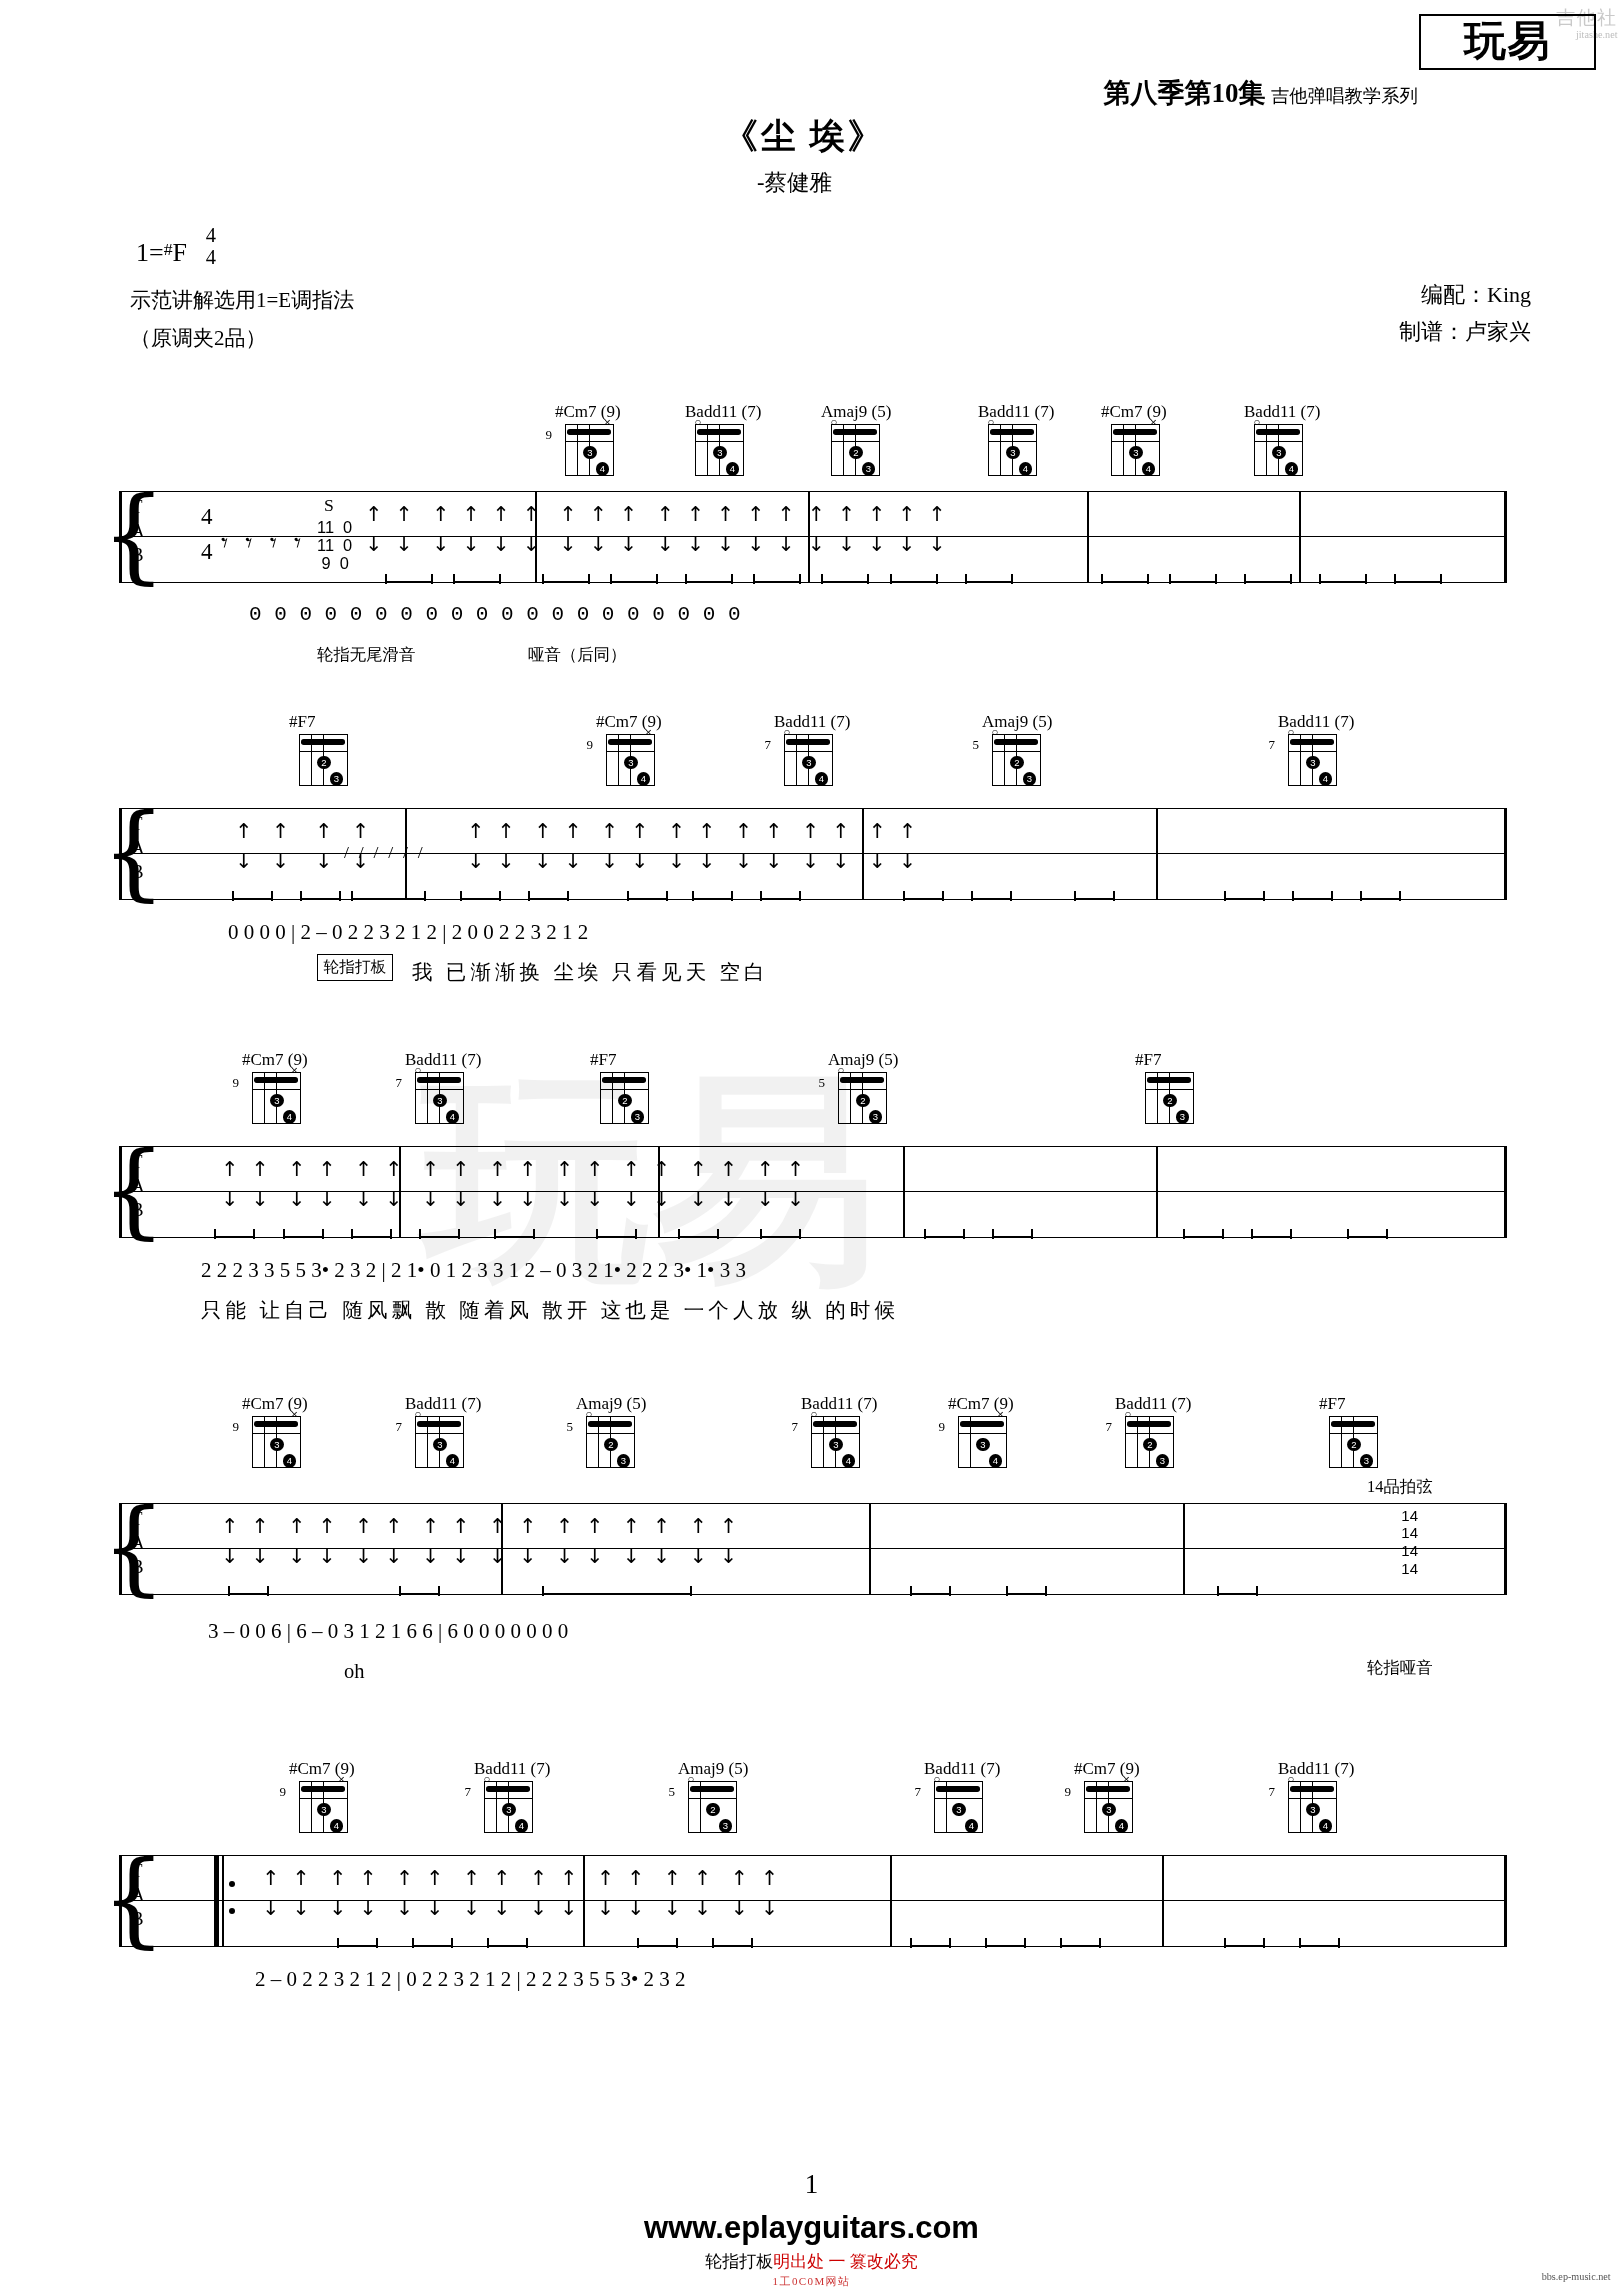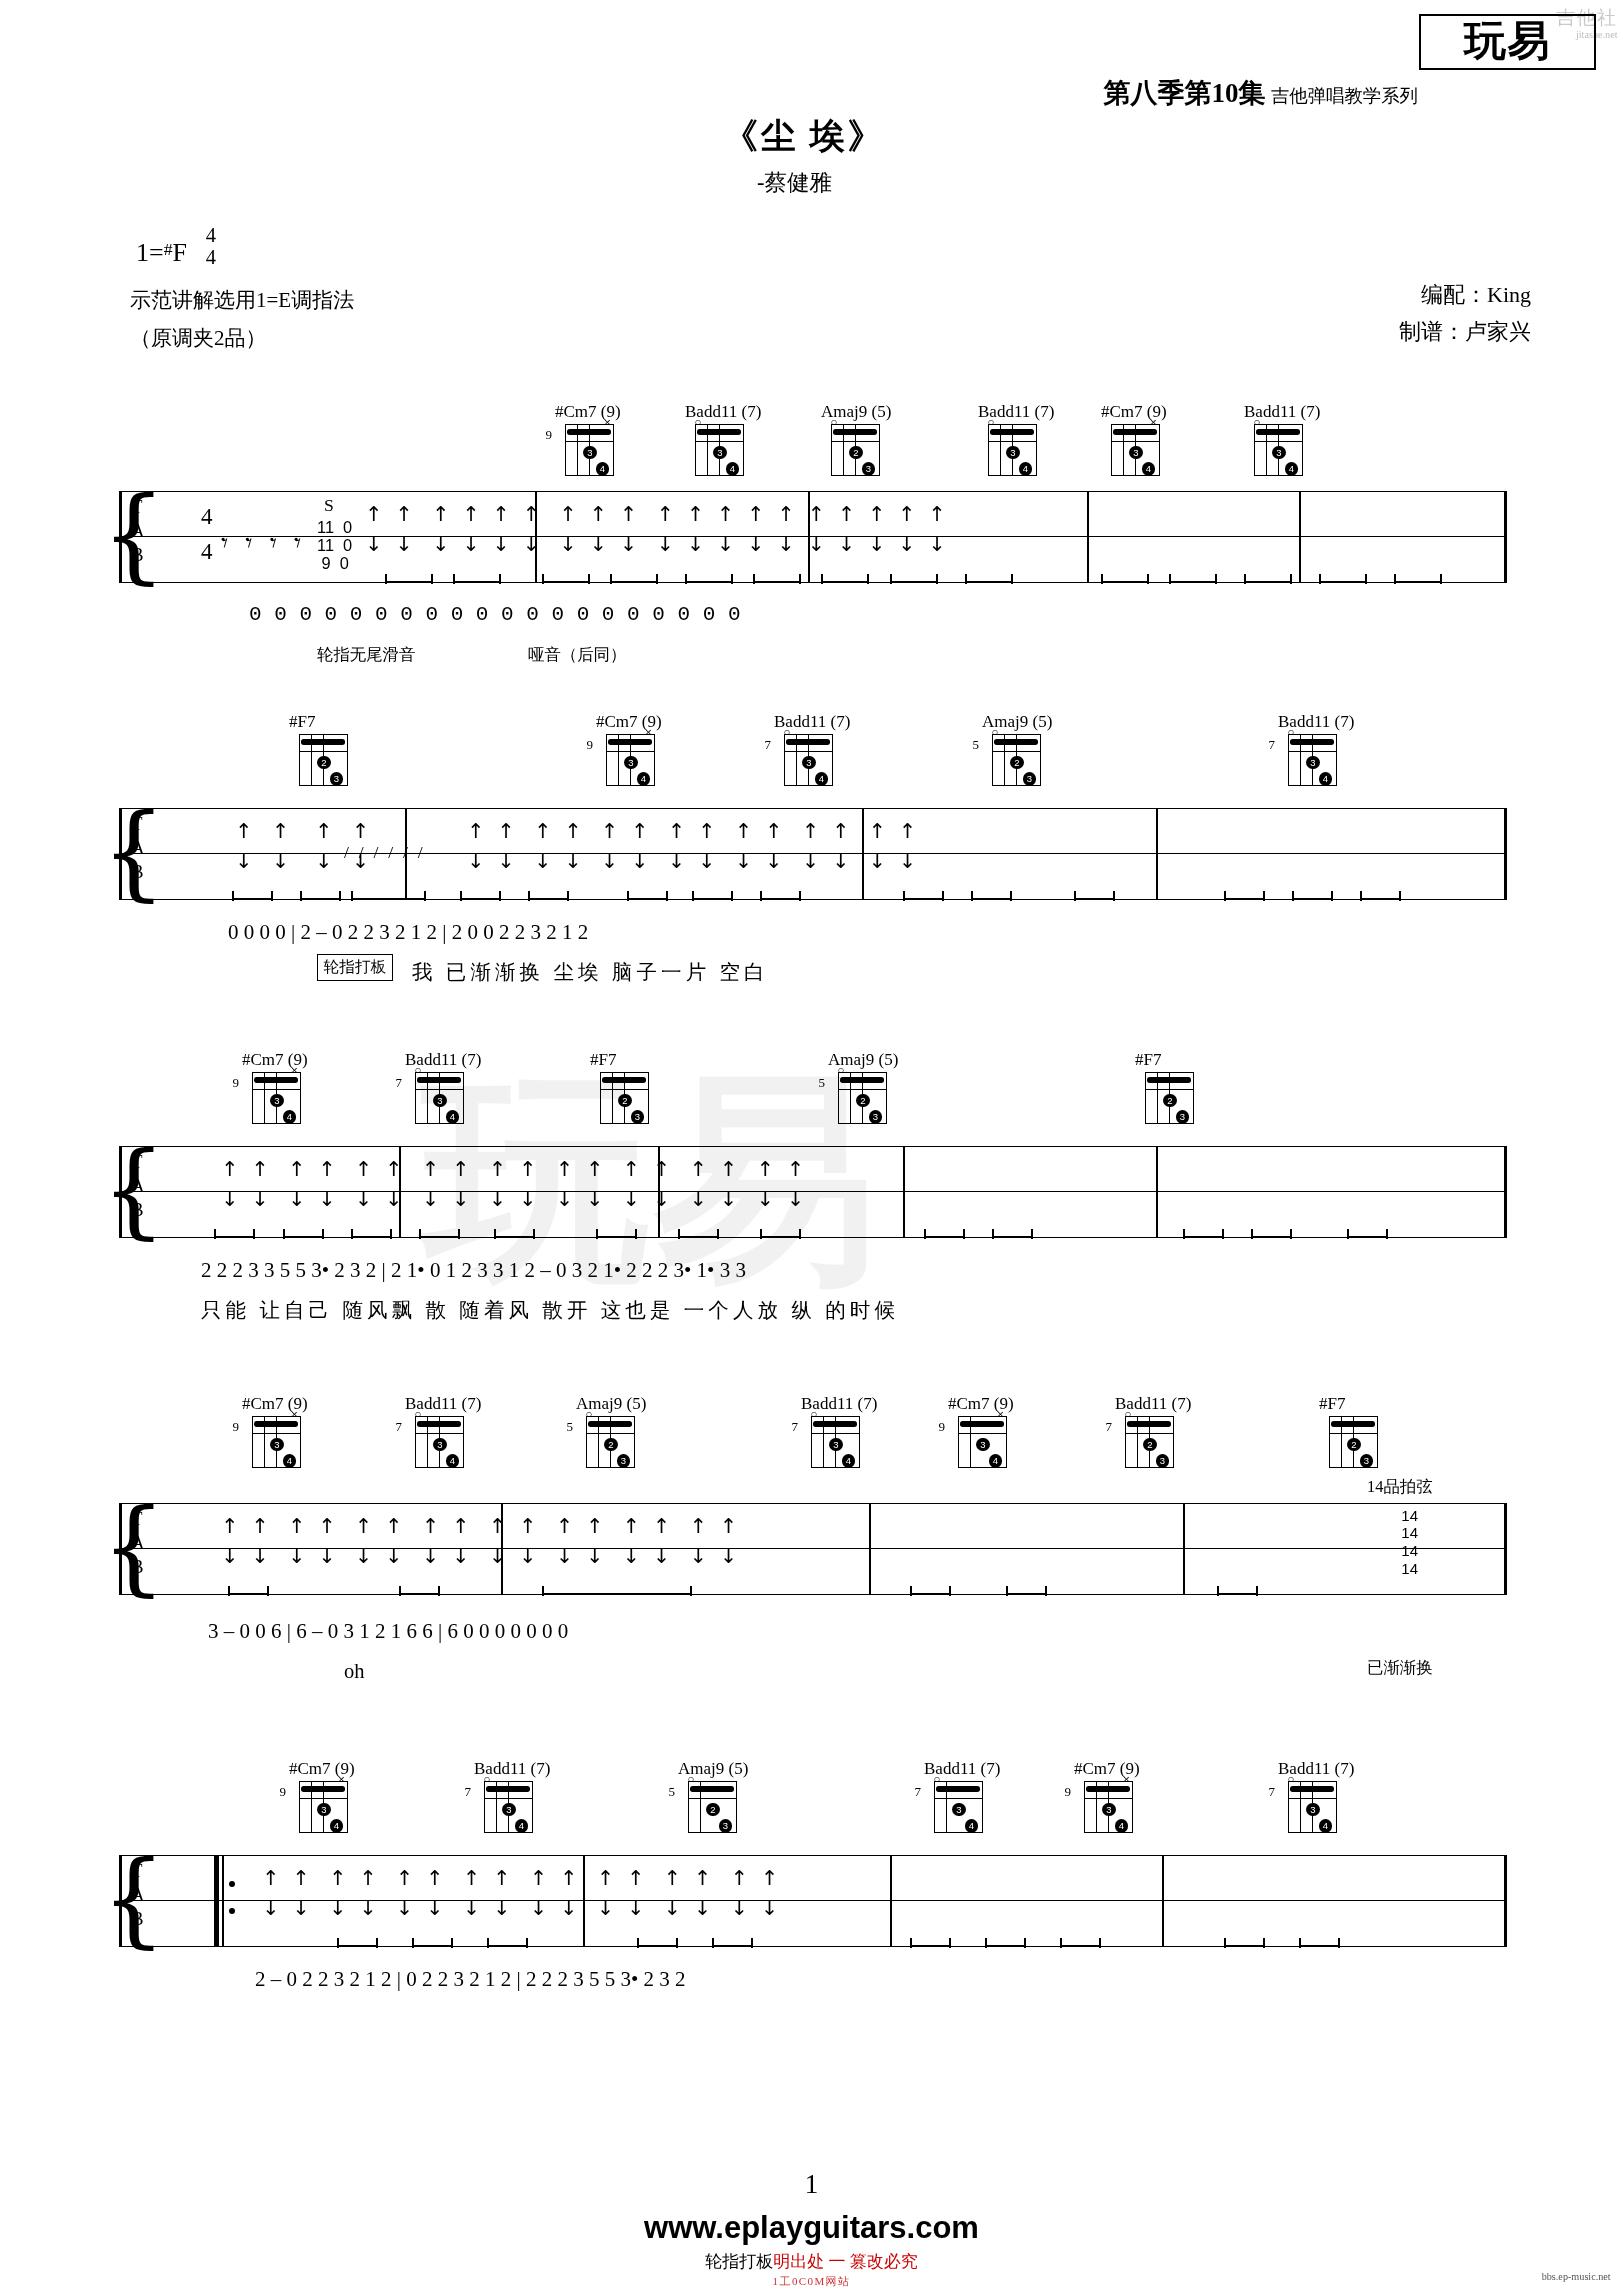--- a/index.html
+++ b/index.html
@@ -688,21 +688,21 @@
           <span class="r"></span>
         </div>
       <div class="beam" style="left:1241px; width:41px;">
           <span class="l"></span>
           <span class="r"></span>
         </div>
     </div>
 
     <div class="numrow" style="left:109px; top:201px;">0   0    0    0   | 2   –   0 2 2 3  2   1 2 | 2     0    0 2 2 3  2  1 2</div>
     <div class="annot-box" style="left:198px; top:235px;">轮指打板</div>
-    <div class="lyricrow" style="left:293px; top:239px; letter-spacing:4.1px;">我                已渐渐换 尘埃                  脑子一片 空白</div>
+    <div class="lyricrow" style="left:293px; top:239px; letter-spacing:4.1px;">我                已渐渐换 尘埃                  只看见天 空白</div>
   </div>
 
   <div class="system" style="top:1057px;">
     <div class="chord" style="left:123px; top:-6.8px;">
       <div class="cname">#Cm7 (9)</div>
       <div style="position:relative;">
         <div class="fretnum" style="top:2.7px;">9</div>
         <span class="openmark" style="left:49px; top:-9.5px;">×</span>
         <div class="grid">
           <div class="bar" style="left:1.4px; right:1.4px; top:4.1px;"></div>
@@ -958,21 +958,21 @@
           <span class="r"></span>
         </div>
       <div class="beam" style="left:1098px; width:41px;">
           <span class="l"></span>
           <span class="r"></span>
         </div>
     </div>
 
     <div class="numrow" style="left:89px; top:218px;">3   –   0   0 6 | 6  –  0 3 1 2 1 6 6 | 6  0  0  0   0   0  0  0</div>
     <div class="lyricrow" style="left:225px; top:259px;">oh</div>
-    <div class="annot" style="left:1248px; top:256px;">已渐渐换</div>
+    <div class="annot" style="left:1248px; top:256px;">轮指哑音</div>
   </div>
 
   <div class="system" style="top:1766px;">
     <div class="chord" style="left:170px; top:-6.8px;">
       <div class="cname">#Cm7 (9)</div>
       <div style="position:relative;">
         <div class="fretnum" style="top:2.7px;">9</div>
         <span class="openmark" style="left:49px; top:-9.5px;">×</span>
         <div class="grid">
           <div class="bar" style="left:1.4px; right:1.4px; top:4.1px;"></div>

